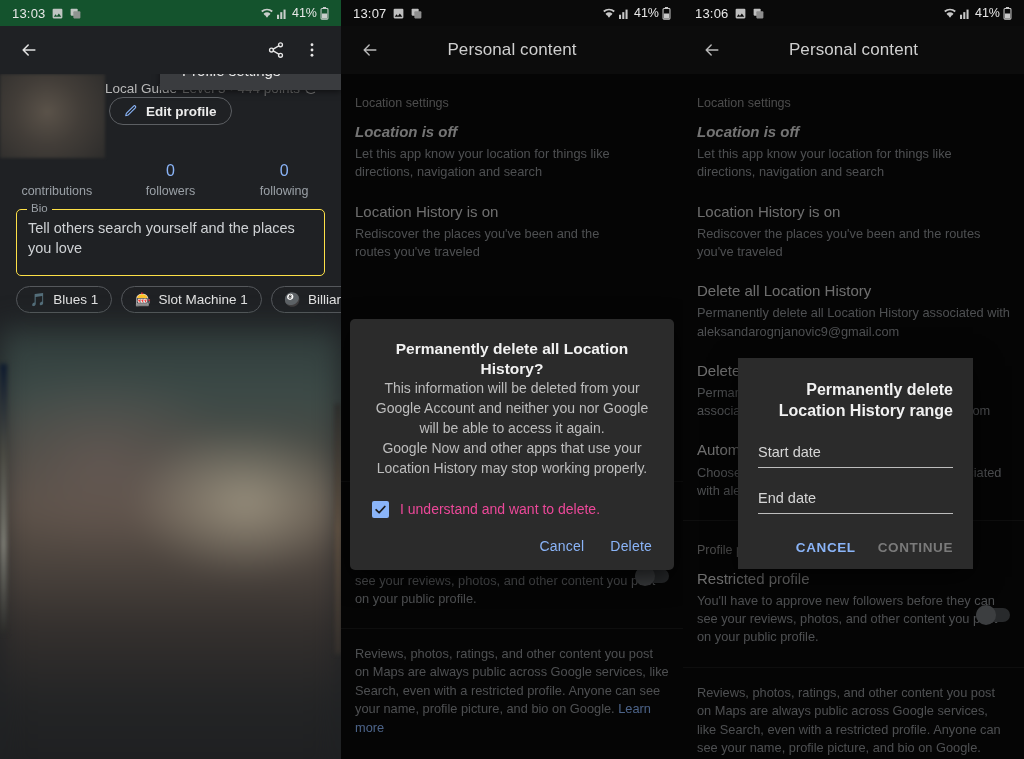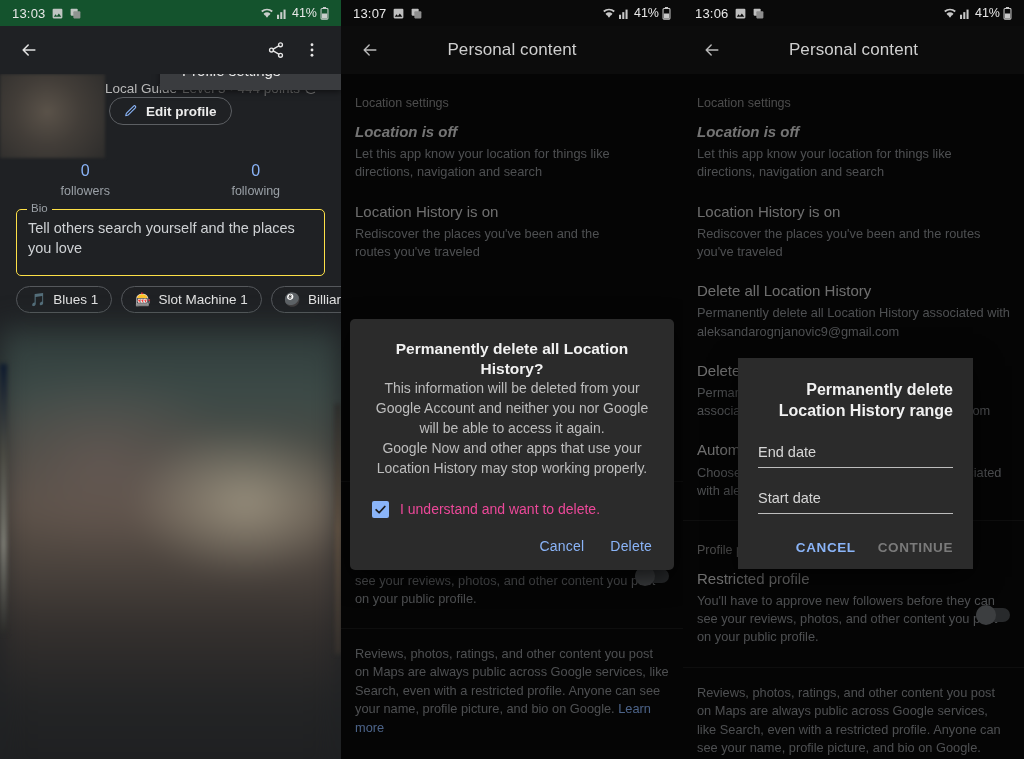--- a/index.html
+++ b/index.html
@@ -288,20 +288,24 @@
       <div class="edit-btn">
         <span class="pencil">
           <svg width="14" height="14" viewBox="0 0 24 24" fill="none" stroke="#8ab4f8" stroke-width="1.9" stroke-linecap="round" stroke-linejoin="round">
               <path d="M16.5 3.5a2.1 2.1 0 0 1 3 3L7 19l-4 1 1-4 12.5-12.5z"></path>
             </svg>
         </span>
         <span>Edit profile</span>
       </div>
 
       <div class="stats">
+        <div class="stat">
+          <div class="stat-num"><span class="blurred"></span></div>
+          <div class="stat-label">contributions</div>
+        </div>
         <div class="stat">
           <div class="stat-num">0</div>
           <div class="stat-label">followers</div>
         </div>
         <div class="stat">
           <div class="stat-num">0</div>
           <div class="stat-label">following</div>
         </div>
       </div>
 
@@ -528,24 +532,24 @@
 
       <div class="footnote">
         <span>Reviews, photos, ratings, and other content you post on Maps are always public across Google services, like Search, even with a restricted profile. Anyone can see your name, profile picture, and bio on Google. </span><span class="lnk">Learn more</span>
       </div>
 
       <div class="scrim"></div>
 
       <div class="dialog dlg-b">
         <div class="dlg-title">Permanently delete Location History range</div>
         <div class="field">
+          <div class="field-label">Start date</div>
+        </div>
+        <div class="field">
           <div class="field-label">End date</div>
-        </div>
-        <div class="field">
-          <div class="field-label">Start date</div>
         </div>
         <div class="dlg-b-actions">
           <span class="btn-cancel">CANCEL</span>
           <span class="btn-continue">CONTINUE</span>
         </div>
       </div>
     </div>
   </div>
 
 </div>

